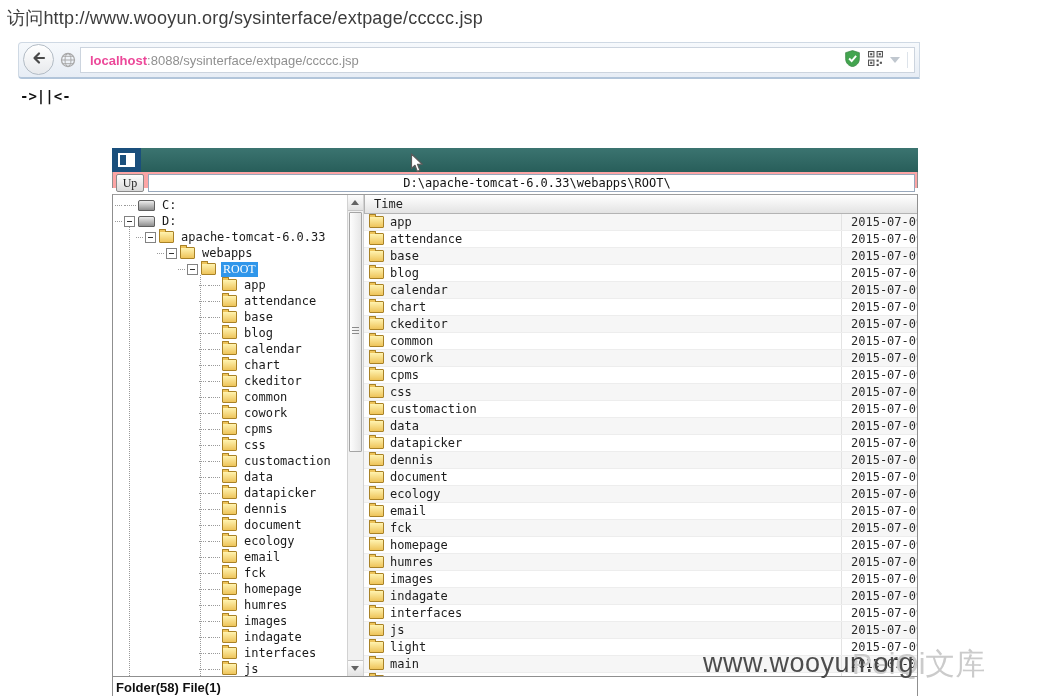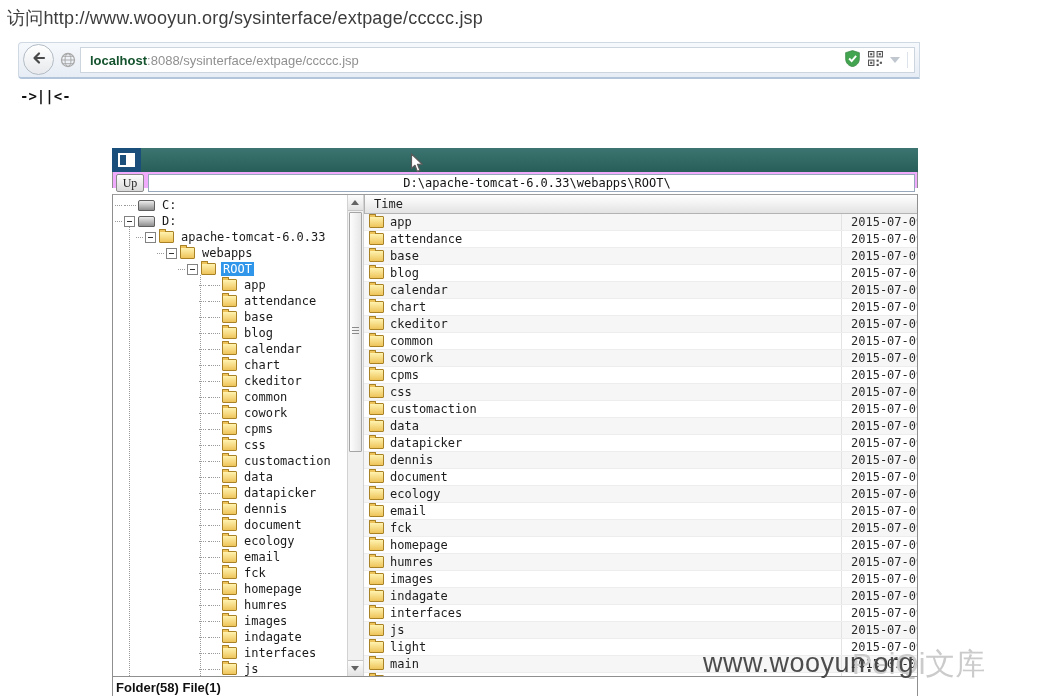--- a/index.html
+++ b/index.html
@@ -14,42 +14,42 @@
   .chrome { position:absolute; left:18px; top:42px; width:900px; height:34px;
             background:linear-gradient(#f6f9fc,#e7edf5);
             border:1px solid #cfd9e4; border-bottom:2px solid #b2c5da; border-radius:4px 0 0 4px; }
   .back-btn { position:absolute; left:4px; top:1px; width:29px; height:29px; border-radius:50%;
               background:linear-gradient(#ffffff,#e7e9ec); border:1px solid #b3bcc5;
               display:flex; align-items:center; justify-content:center; }
   .globe-wrap { position:absolute; left:41px; top:9px; width:16px; height:16px; }
   .url-field { position:absolute; left:61px; top:4px; right:4px; height:24px; background:#fff;
                border:1px solid #ccd4de; display:flex; align-items:center; }
   .url-text { padding-left:9px; font-size:13px; white-space:nowrap; overflow:hidden; }
-  .url-host { font-weight:bold; color:#14532d; }
+  .url-host { font-weight:bold; color:#ec4899; }
   .url-rest { color:#909090; }
   .url-icons { margin-left:auto; display:flex; align-items:center; gap:7px; padding-right:6px; }
   .caret-down { width:0; height:0; border-left:5px solid transparent; border-right:5px solid transparent;
                 border-top:6px solid #c0c7cf; }
   .url-sep { width:1px; height:16px; background:#dde3ea; }
 
   
   .window { position:absolute; left:112px; top:148px; width:806px; height:548px; }
 
   .titlebar { position:absolute; left:0; top:0; right:0; height:24px;
               background:linear-gradient(#3b7470,#285e5a); }
   .win-icon-patch { position:absolute; left:0; top:0; width:29px; height:24px; background:#1a4f7c;
                     display:flex; align-items:center; justify-content:center; }
   .win-restore-icon { width:13px; height:10px; border:2px solid #fff;
                       background:linear-gradient(90deg, #1a4f7c 45%, #fff 45%); }
   .tab { position:absolute; left:32px; top:0; width:152px; height:24px; background:#fff;
          display:flex; align-items:center; padding:0 6px; }
   .tab-title { font-size:13px; font-weight:bold; color:#111; margin-left:6px; white-space:nowrap; }
   .tab-close { margin-left:auto; font-size:13px; color:#8a8a8a; line-height:1; padding:0 1px; }
 
-  .pathbar { position:absolute; left:0; top:24px; right:0; height:16px; background:#f0abfc;
+  .pathbar { position:absolute; left:0; top:24px; right:0; height:16px; background:#fca5a5;
              border-left:1px solid #8f8f8f; border-right:1px solid #8f8f8f; }
   .up-btn { position:absolute; left:3px; top:2px; width:26px; height:16px;
             background:linear-gradient(#fdfdfd,#dadada); border:1px solid #8a8a8a; border-radius:2px;
             font-family:"Liberation Serif", serif; font-size:12px; color:#222; text-align:center; line-height:16px; }
   .path-field { position:absolute; left:35px; top:2px; right:2px; height:16px; background:#fff;
                 border:1px solid #98a8bc; font-family:"DejaVu Sans Mono", monospace; font-size:12px;
                 color:#111; line-height:16px; padding-left:11px; white-space:nowrap; overflow:hidden;text-align:center; }
 
   .window-body { position:absolute; left:0; top:46px; right:0; height:483px; background:#fff;
                  border:1px solid #8f8f8f; border-top:1px solid #9c9c9c; box-sizing:border-box; }
@@ -209,21 +209,21 @@
             <span class="expander"></span>
             <span class="folder-icon"></span>
             <span class="tree-label">apache-tomcat-6.0.33</span>
           </div>
           <div class="tree-row" style="margin-left: 44px;">
             <span class="tree-stub"></span>
             <span class="expander"></span>
             <span class="folder-icon"></span>
             <span class="tree-label">webapps</span>
           </div>
-          <div class="tree-row" style="margin-left: 65px;">
+          <div class="tree-row" style="margin-left: 65px; font-family: Liberation Serif, serif;">
             <span class="tree-stub"></span>
             <span class="expander"></span>
             <span class="folder-icon"></span>
             <span class="tree-label selected">ROOT</span>
           </div>
           <div class="tree-row" style="margin-left: 86px;">
             <span class="tree-stub"></span>
             <span class="tree-stub-ext"></span>
             <span class="folder-icon"></span>
             <span class="tree-label">app</span>

